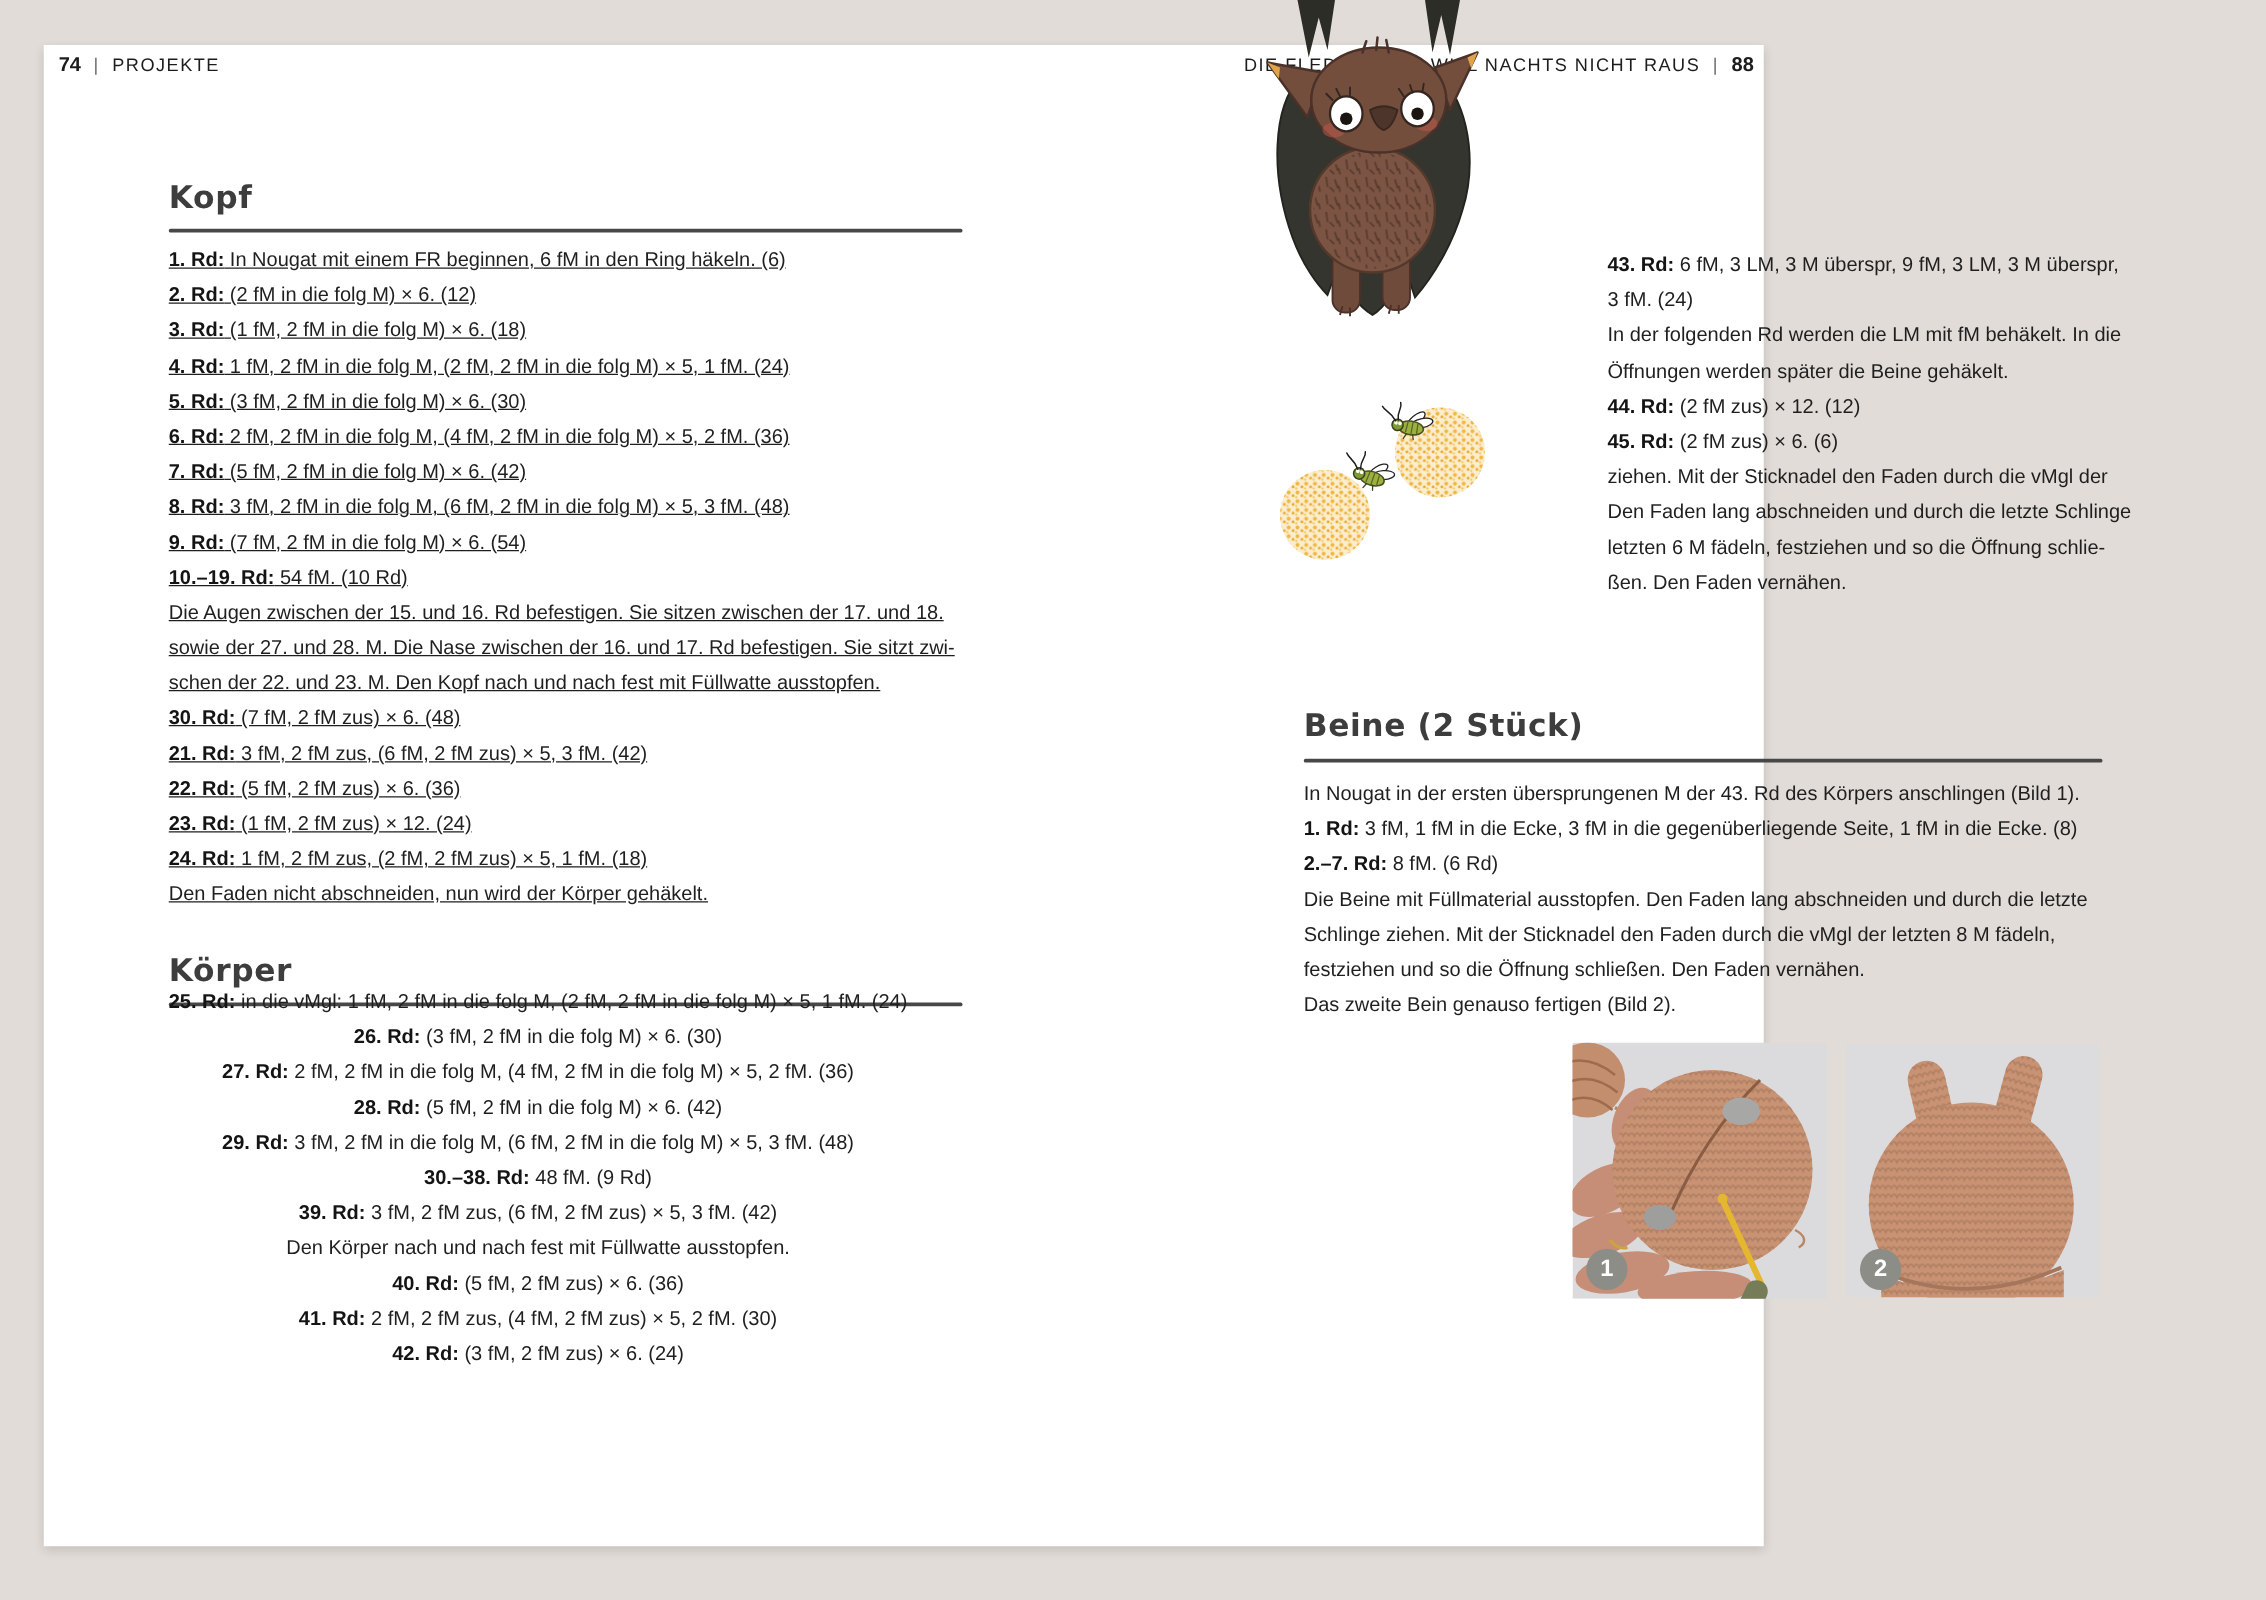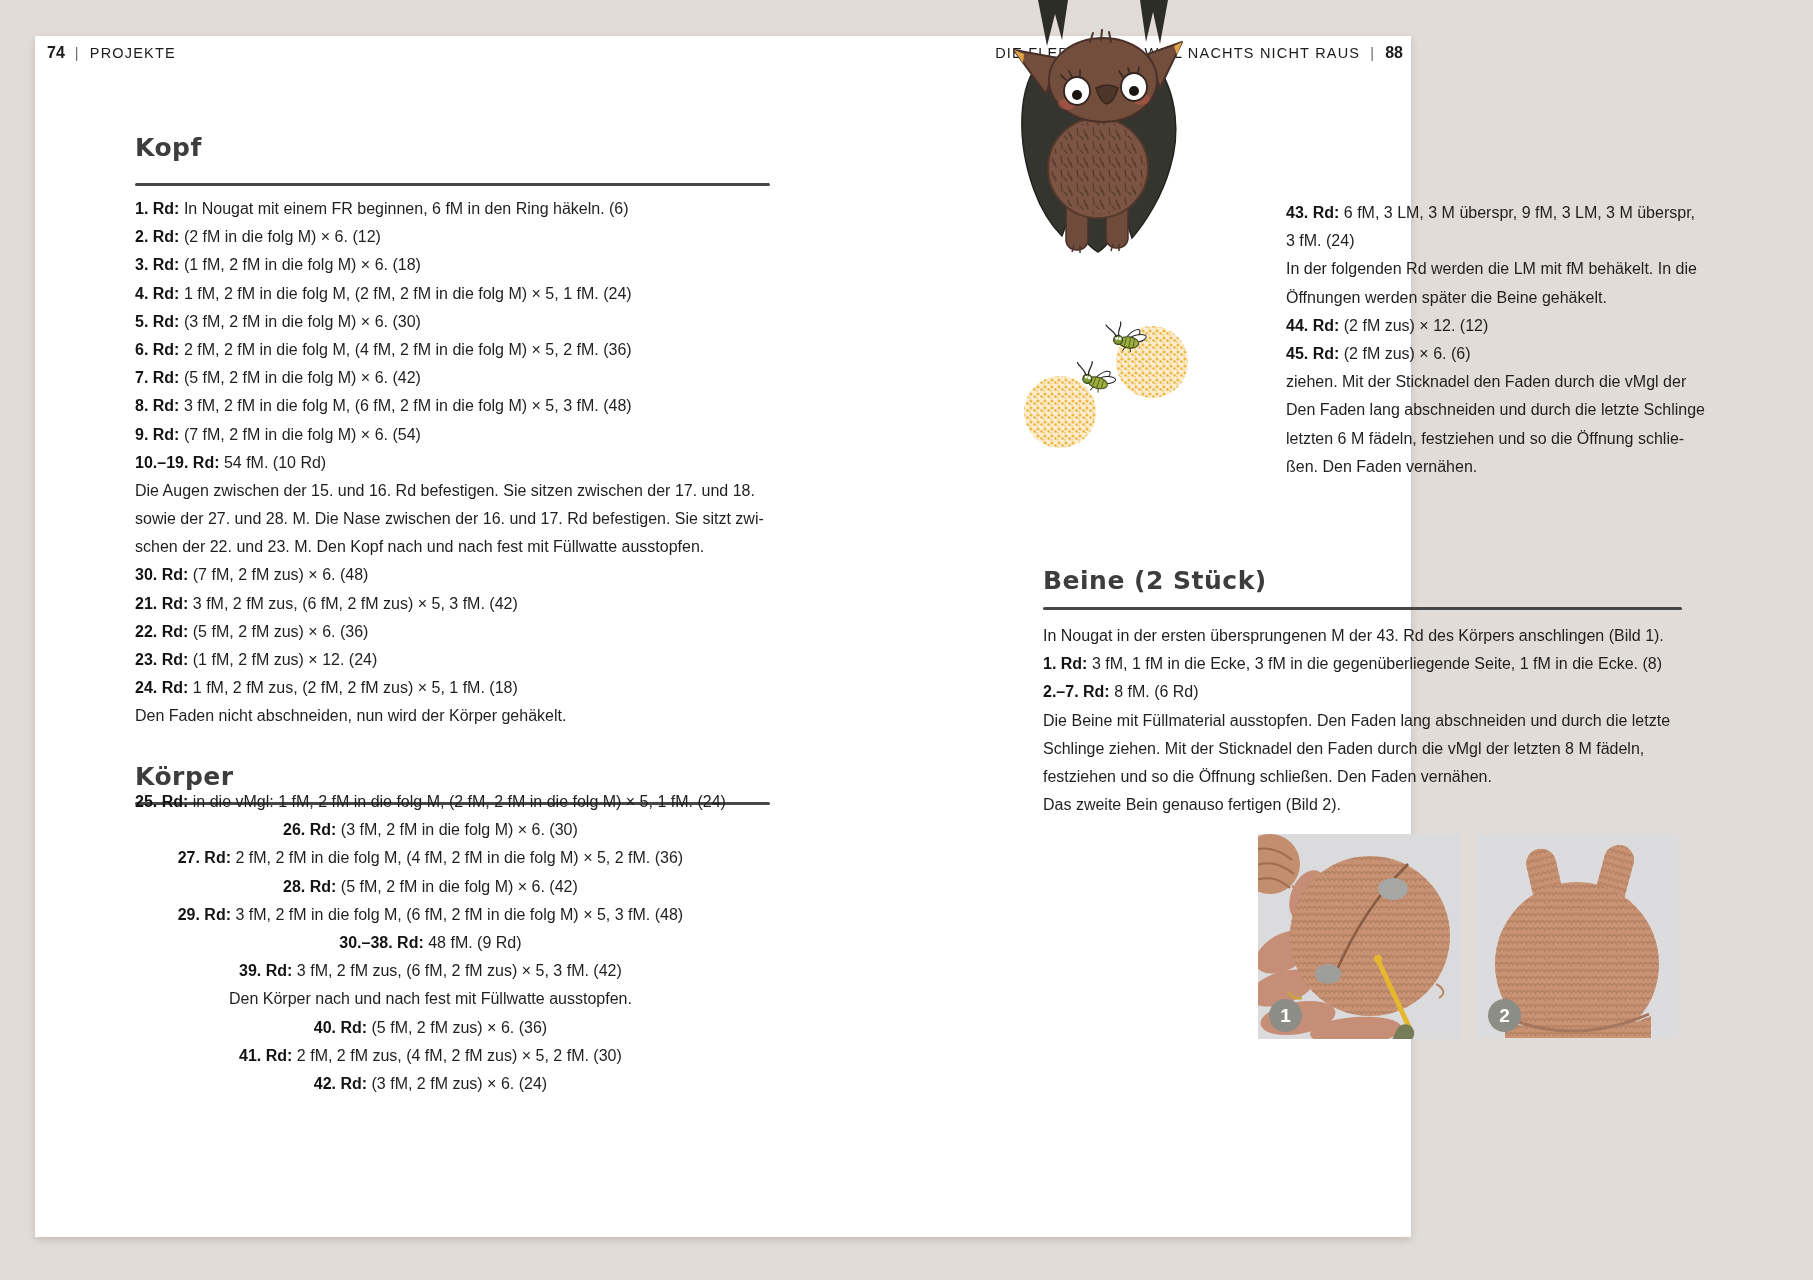--- a/index.html
+++ b/index.html
@@ -43,23 +43,23 @@
   <div class="page">
 
     <div class="runhead head-left">
       <span class="num">74</span><span class="sep">|</span><span>PROJEKTE</span>
     </div>
 
     <div class="runhead head-right">
       <span>DIE FLEDERMAUS WILL NACHTS NICHT RAUS</span><span class="sep">|</span><span class="num">88</span>
     </div>
 
-    <div class="h-hand" style="left:100px;top:97px;text-align:center;">Kopf</div>
+    <div class="h-hand" style="left:100px;top:107px;text-align:center;">Kopf</div>
     <div class="rule" style="left:100px;top:147px;width:635px;"></div>
-    <div class="lines" style="left:100px;top:159px;">
+    <div class="lines" style="left:100px;top:159px;text-decoration:underline;">
 
         <div class="line"><b>1. Rd:</b><span> In Nougat mit einem FR beginnen, 6 fM in den Ring häkeln. (6)</span></div>
 
         <div class="line"><b>2. Rd:</b><span> (2 fM in die folg M) × 6. (12)</span></div>
 
         <div class="line"><b>3. Rd:</b><span> (1 fM, 2 fM in die folg M) × 6. (18)</span></div>
 
         <div class="line"><b>4. Rd:</b><span> 1 fM, 2 fM in die folg M, (2 fM, 2 fM in die folg M) × 5, 1 fM. (24)</span></div>
 
         <div class="line"><b>5. Rd:</b><span> (3 fM, 2 fM in die folg M) × 6. (30)</span></div>

